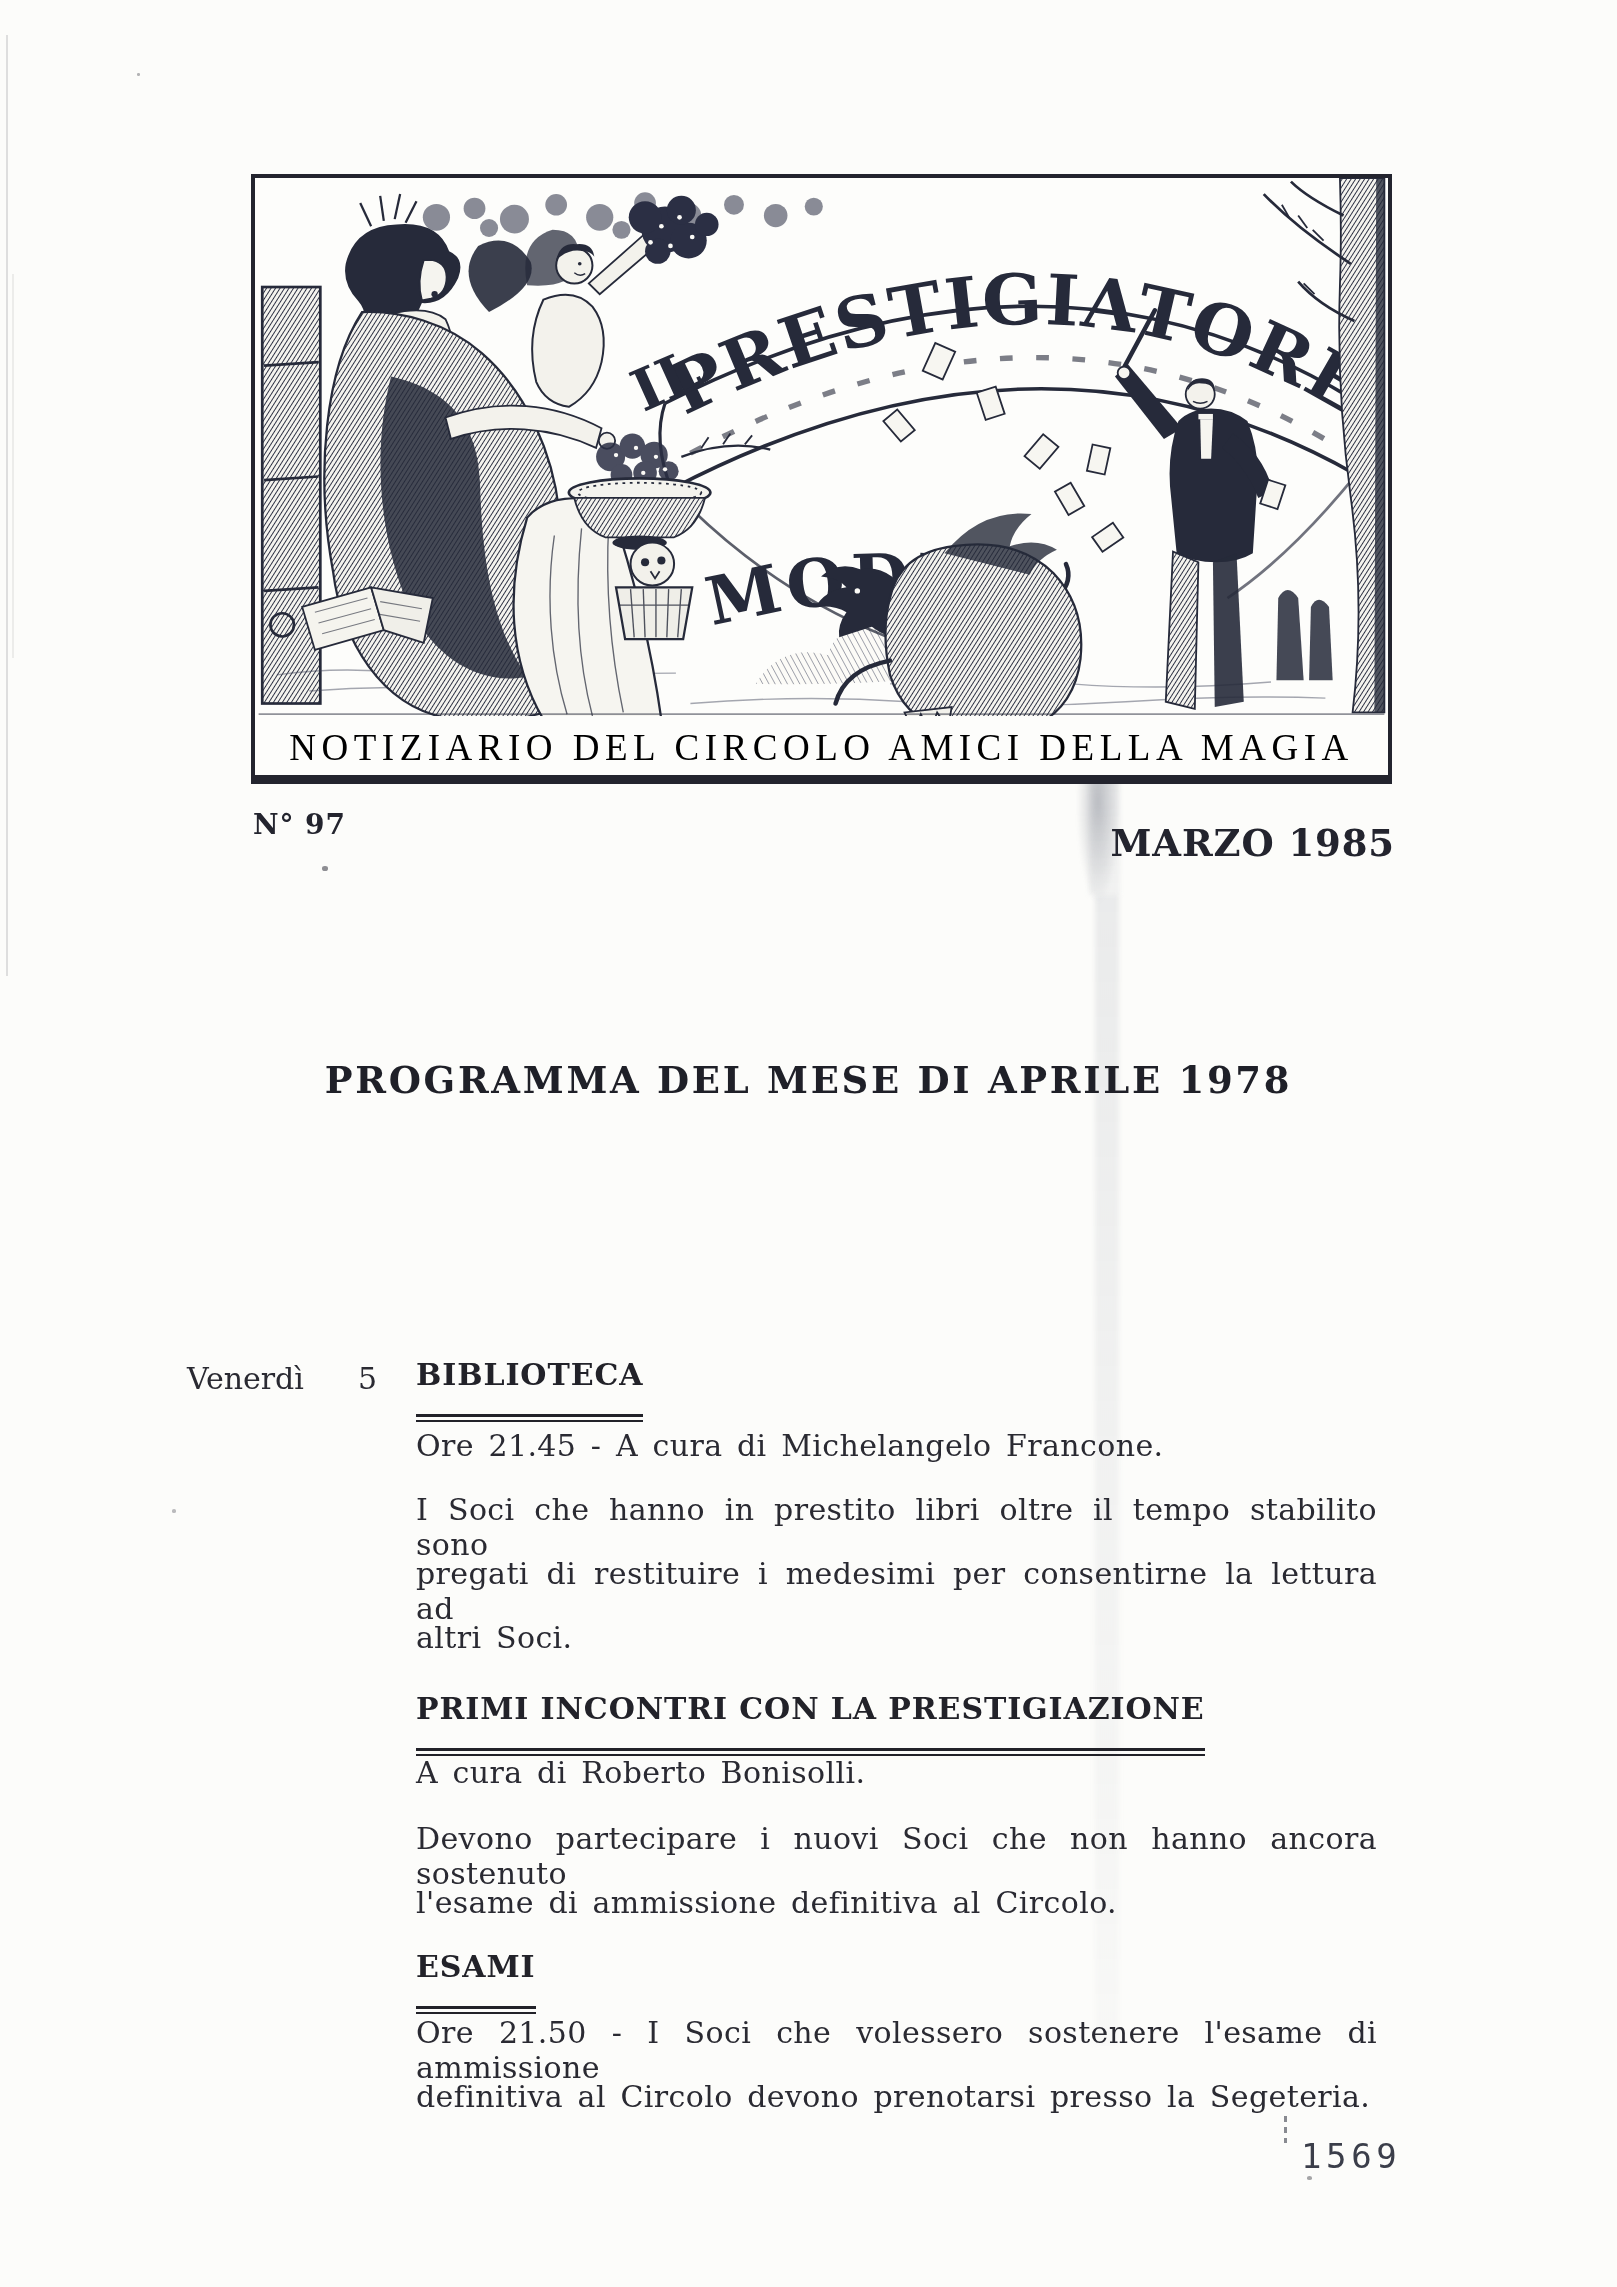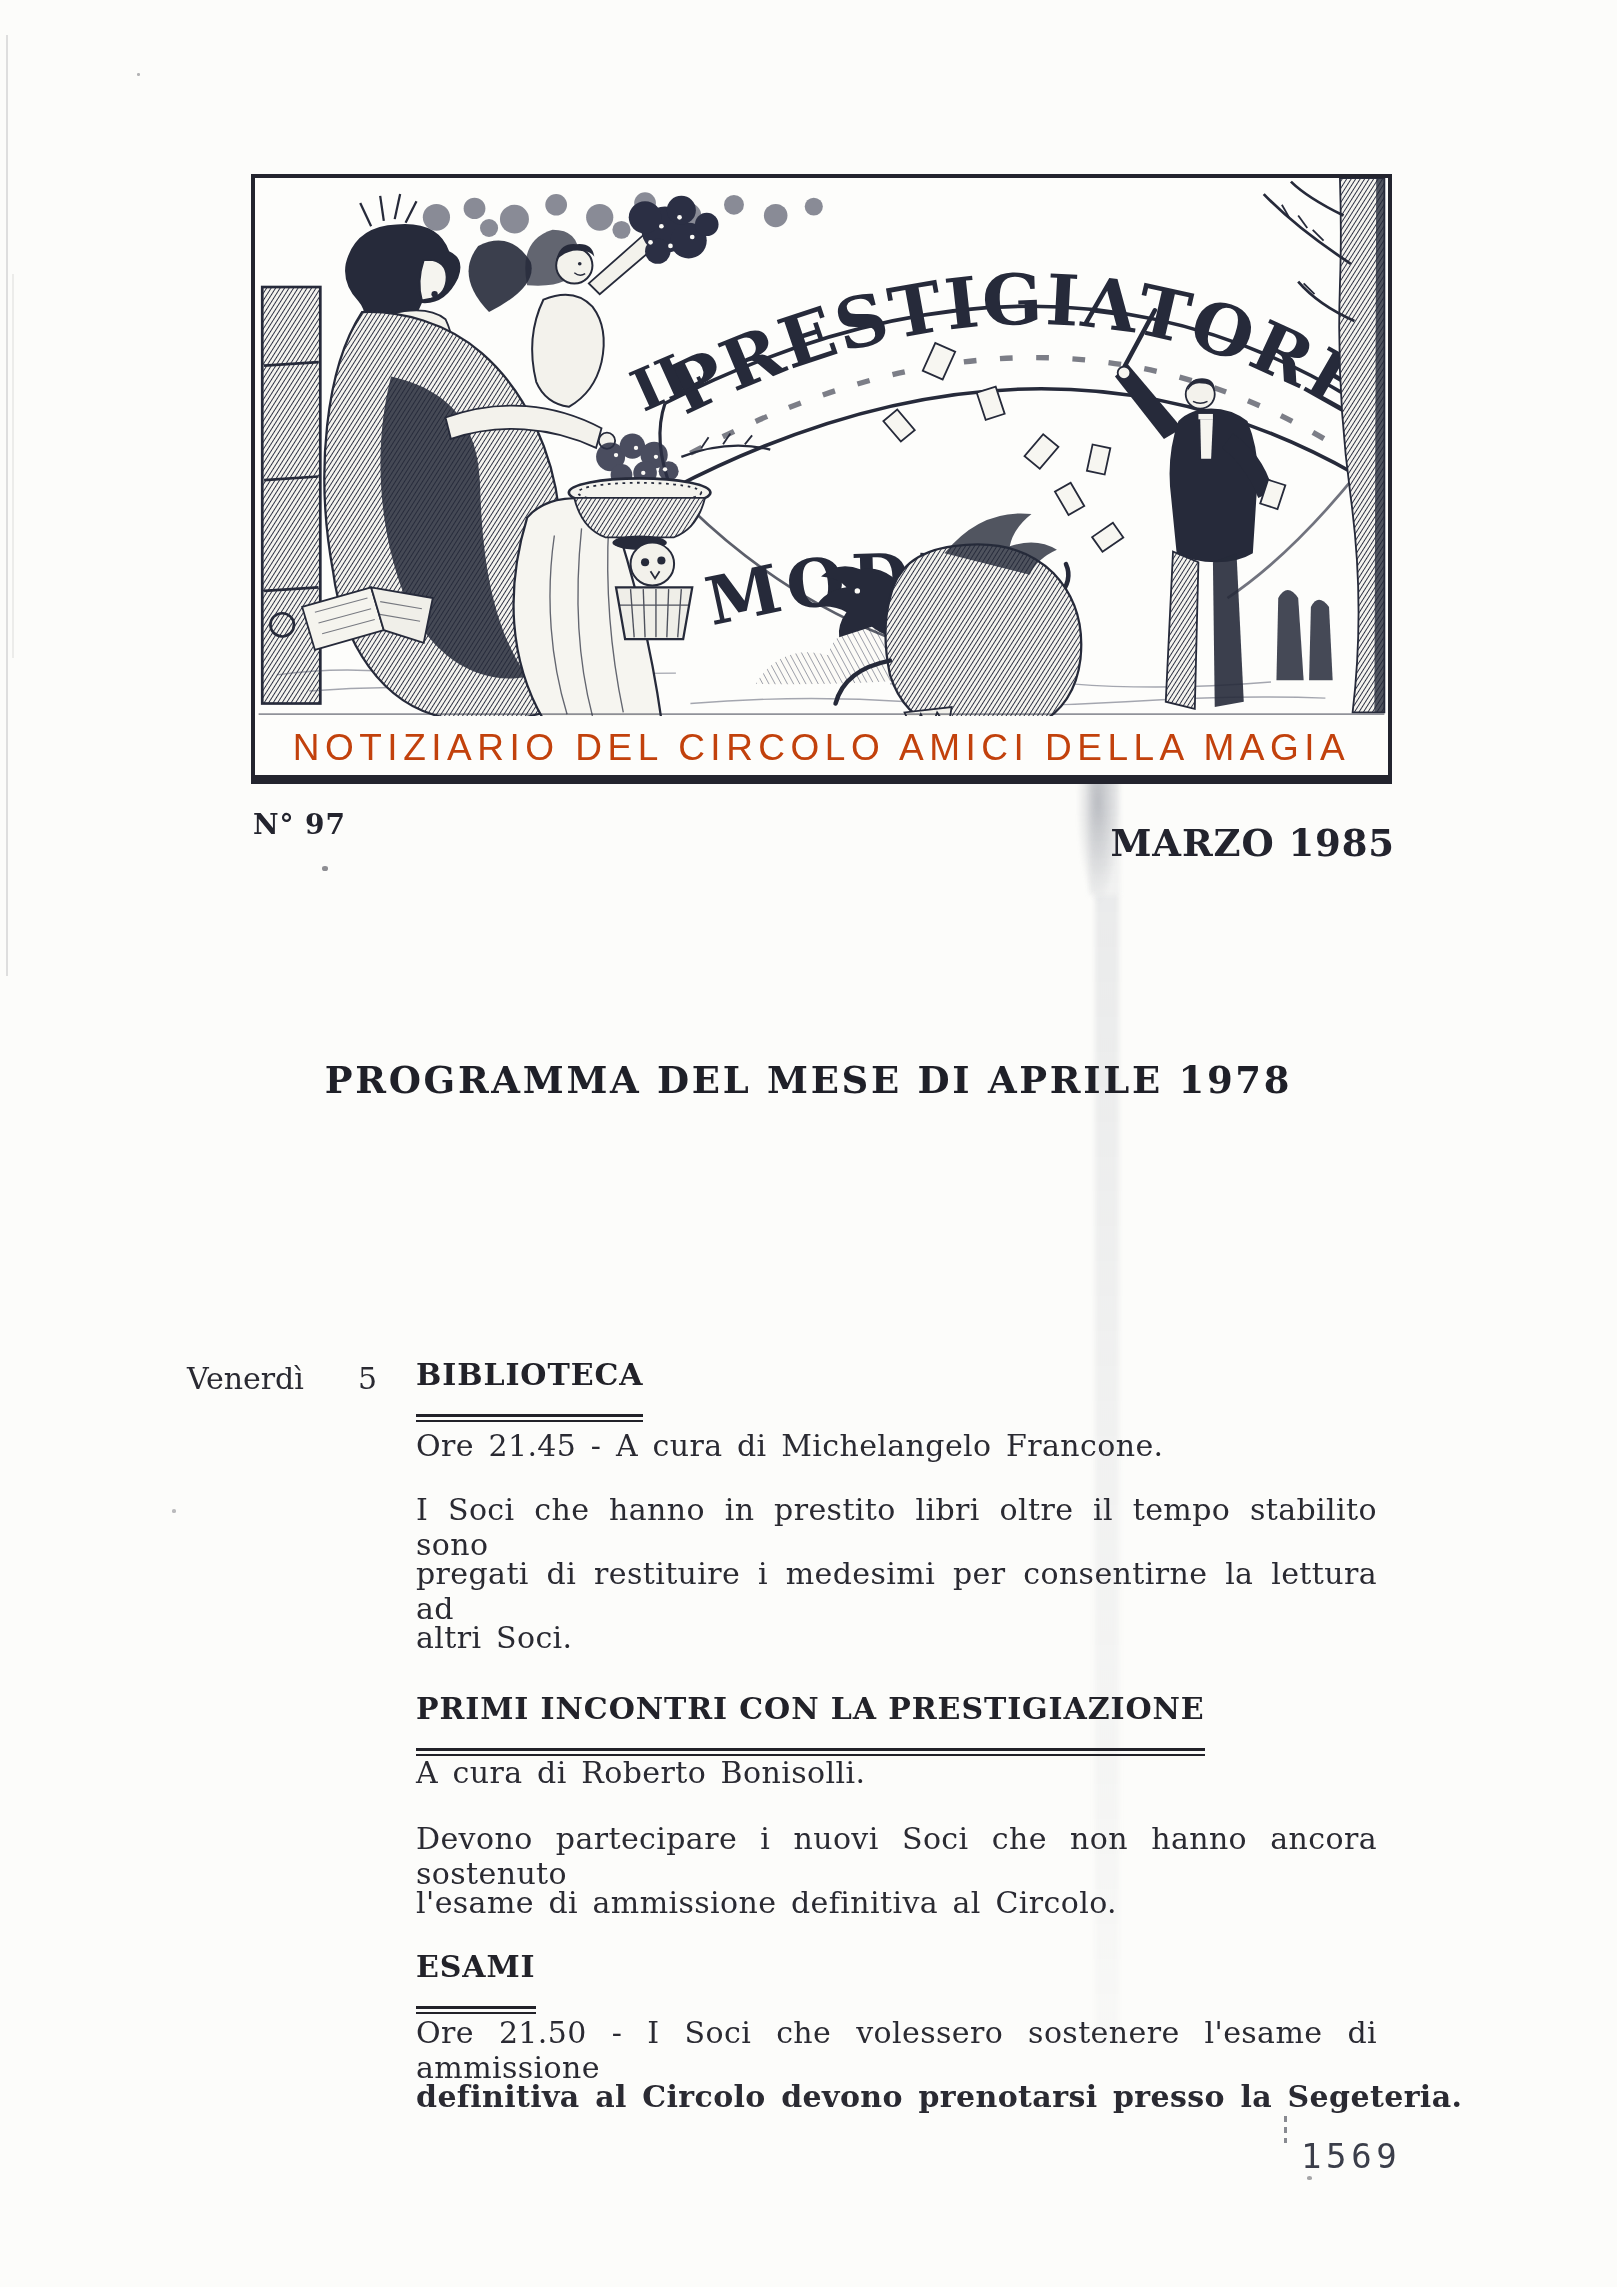--- a/index.html
+++ b/index.html
@@ -34,22 +34,22 @@
   .masthead{
     position:absolute;left:251px;top:174px;width:1141px;height:610px;
     box-sizing:border-box;
     border:4.6px solid #23242e;border-bottom:9.1px solid #23242e;
     background:#fdfdfb;
   }
   .masthead svg{position:absolute;left:0;top:0;width:100%;height:100%;}
   .mast-caption{
     position:absolute;left:0;right:0;bottom:1.8px;height:51px;
     display:flex;align-items:center;justify-content:center;
-    font-family:Liberation Sans, sans-serif;
-    font-size:37px;letter-spacing:5.5px;color:#c2410c;white-space:nowrap;
+    font-family:Liberation Serif, serif;
+    font-size:37px;letter-spacing:5.5px;color:#000000;white-space:nowrap;
     background:transparent;
   }
   .issue-no{position:absolute;left:253px;top:808px;font-size:28px;font-weight:bold;letter-spacing:0.9px;color:#23242e;}
   .issue-date{position:absolute;right:222px;top:821px;font-size:37px;font-weight:bold;letter-spacing:0.9px;color:#23242e;}
   
   .prog-heading{
     position:absolute;left:0;top:1058px;width:1617px;
     text-align:center;font-size:37px;font-weight:bold;letter-spacing:2.7px;color:#1f2028;
   }
   
@@ -69,21 +69,21 @@
   }
   .body-line.just{white-space:normal;text-align:justify;text-align-last:justify;}
   .l-s1-0{top:1428px;}
   .l-s1-1{top:1492px;}
   .l-s1-2{top:1556px;}
   .l-s1-3{top:1620px;}
   .l-s2-0{top:1755px;}
   .l-s2-1{top:1821px;}
   .l-s2-2{top:1885px;}
   .l-s3-0{top:2015px;}
-  .l-s3-1{top:2079px;font-weight:bold;}
+  .l-s3-1{top:2079px;}
   .page-number{
     position:absolute;left:1301px;top:2136px;
     font-family:"DejaVu Sans Mono", monospace;
     font-size:34px;letter-spacing:4.6px;color:#3b3e4a;
   }
 </style>
 </head>
 <body>
 
 <div class="page">

